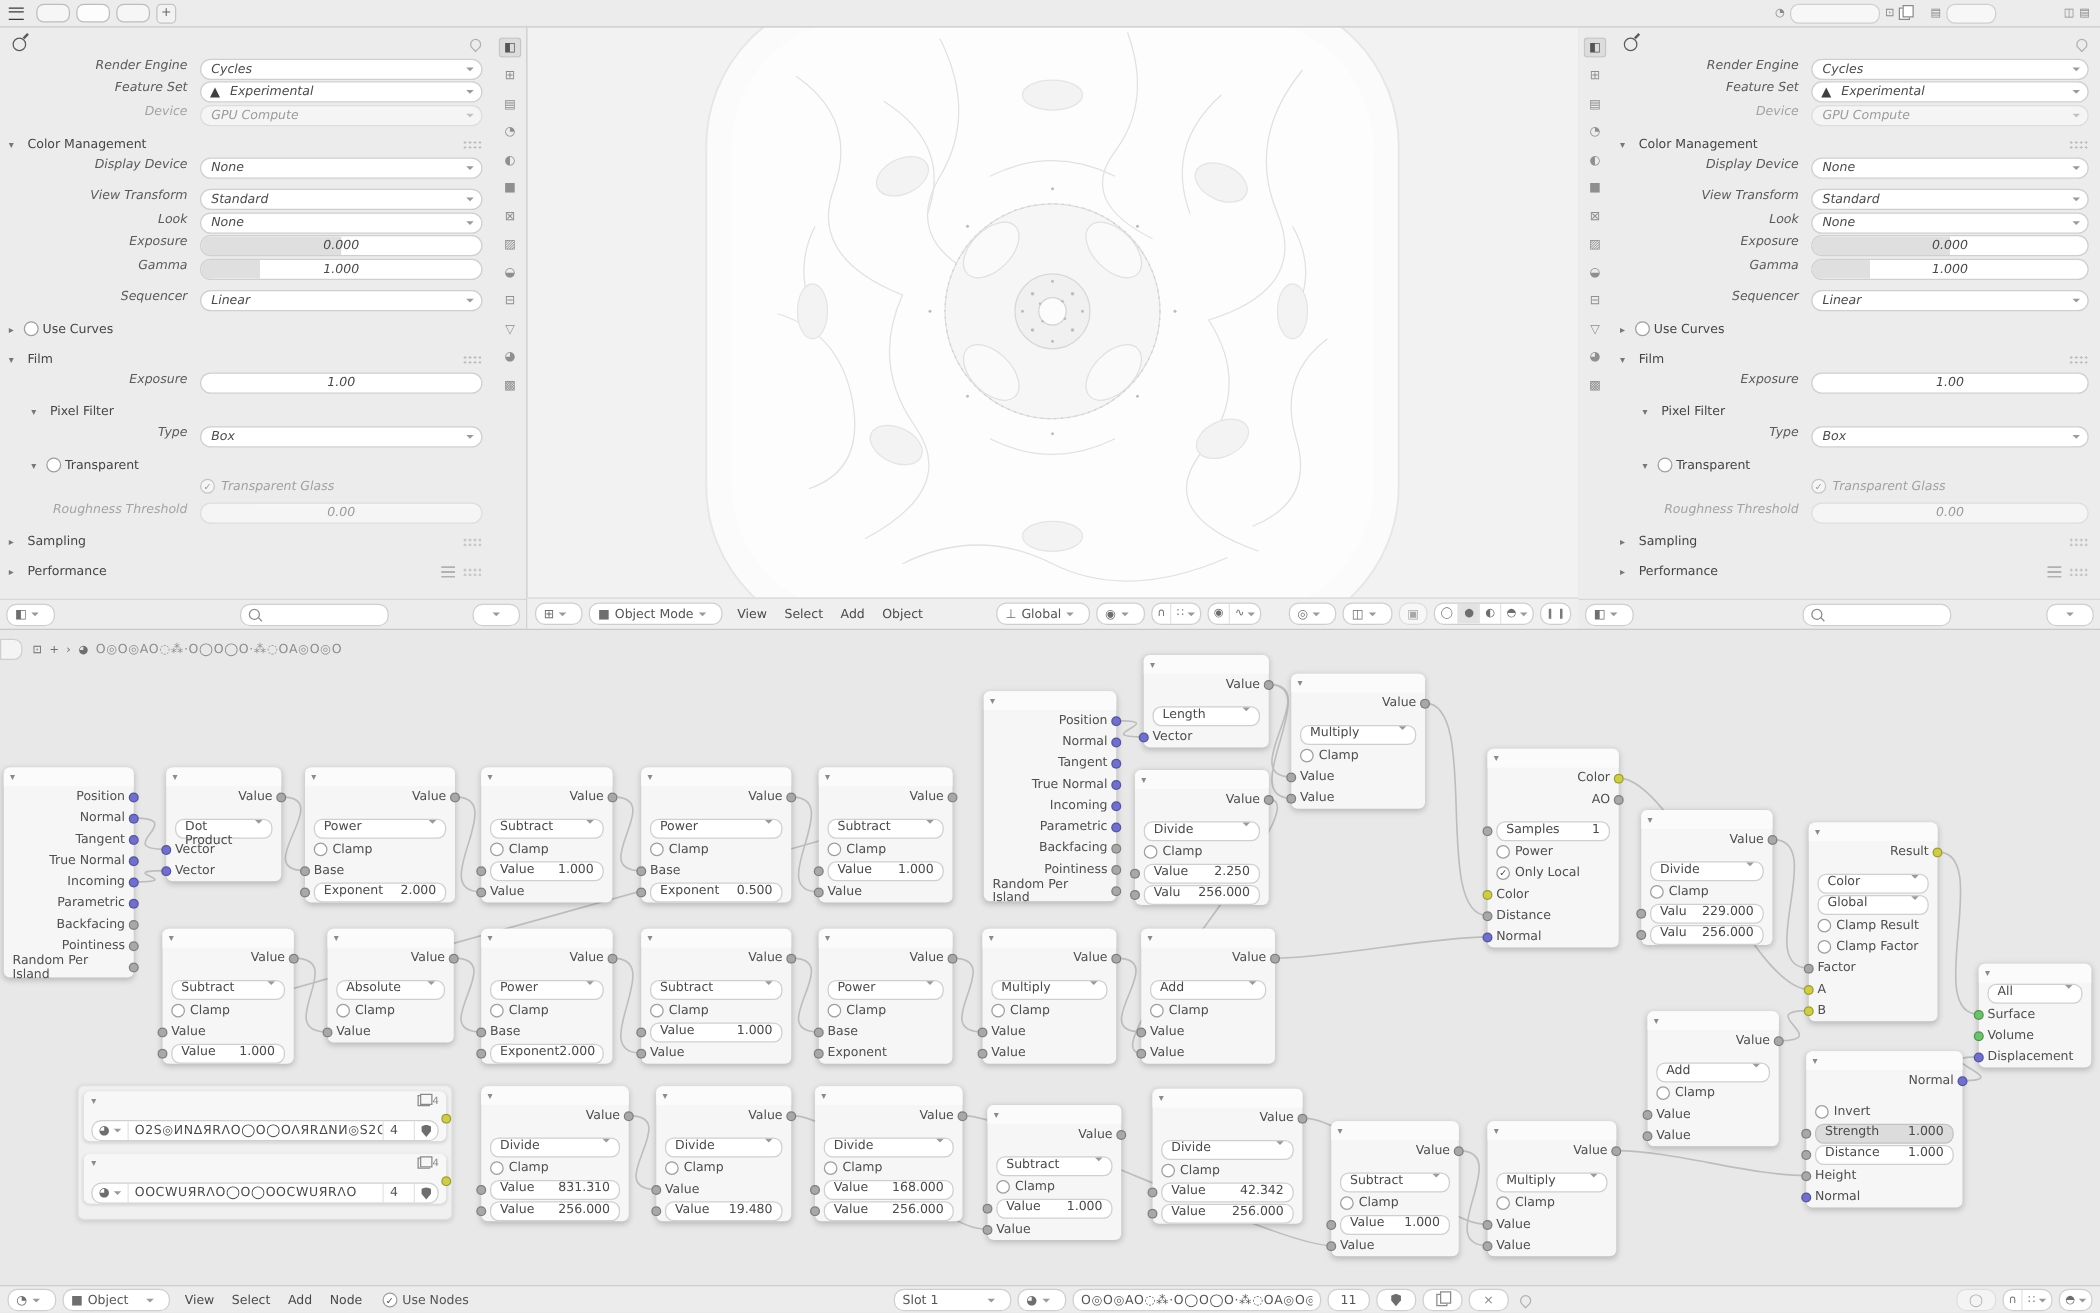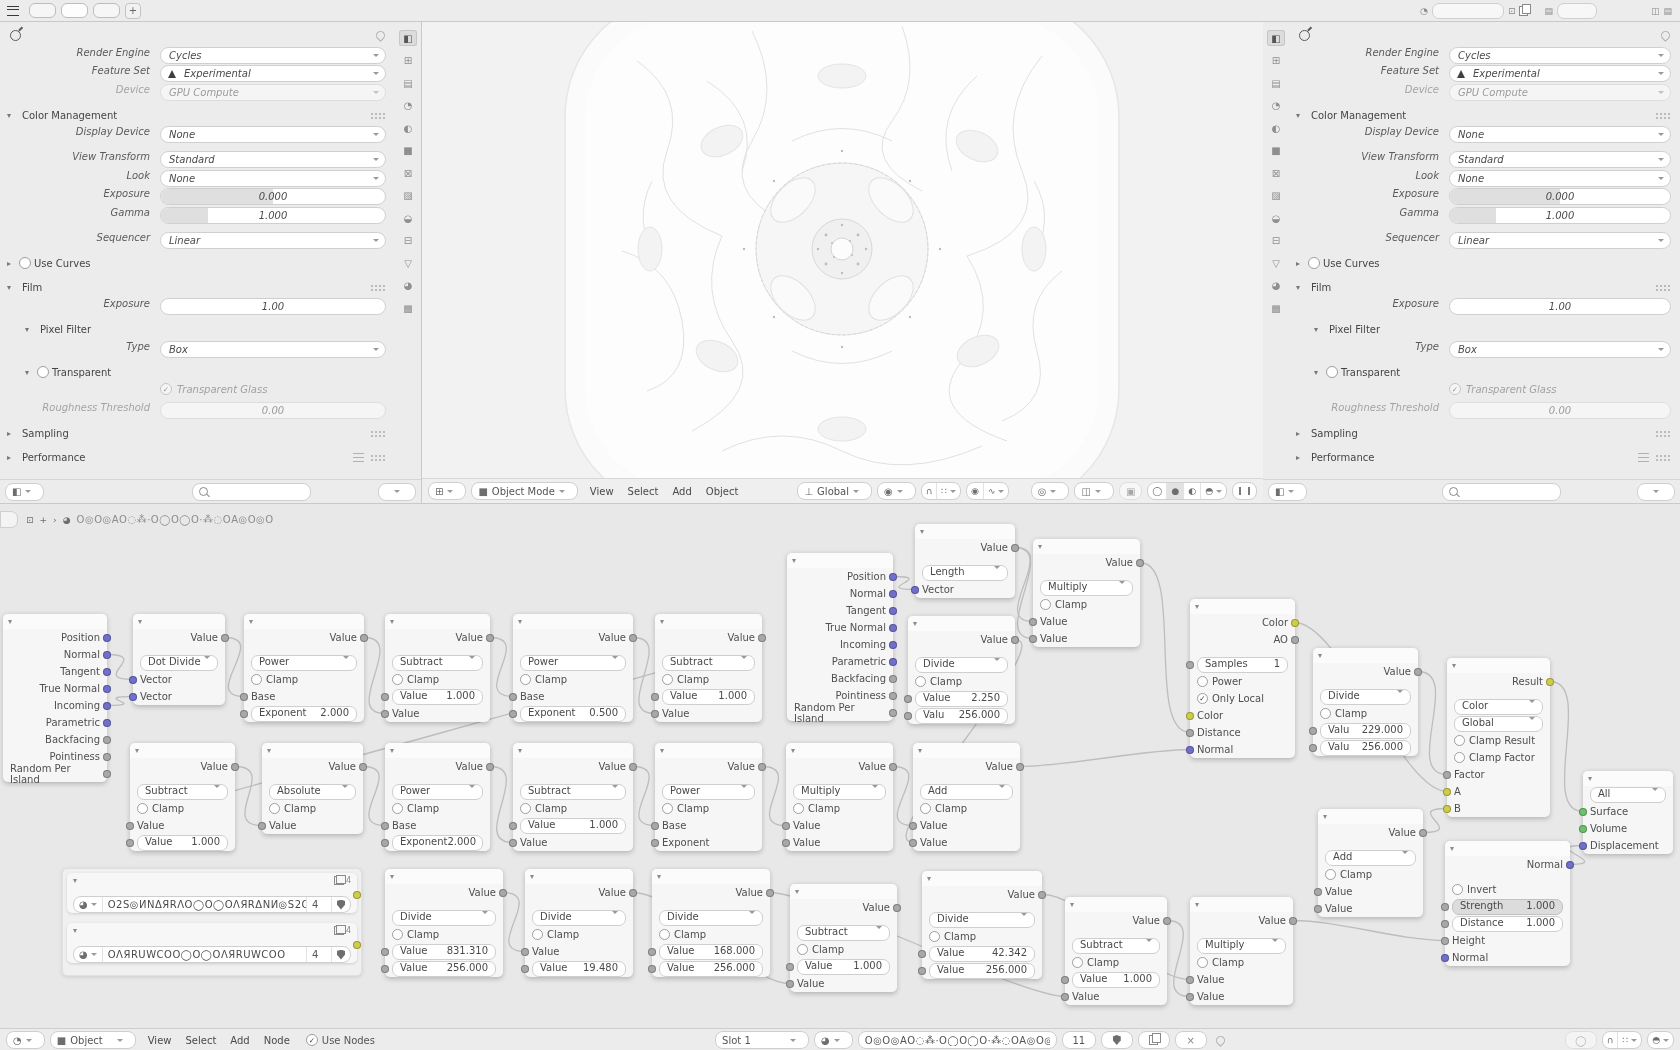--- a/index.html
+++ b/index.html
@@ -721,21 +721,21 @@
         <div class="nhead">
           <span>▾</span>
         </div>
         <div class="nrow out">
           <span>Value</span>
           <span class="sock r c-gray"></span>
         </div>
         <div class="ngap"></div>
         <div class="nrow">
           <div class="nsel">
-            <span>Dot Divide</span>
+            <span>Dot Product</span>
             <span class="cdn"></span>
           </div>
         </div>
         <div class="nrow">
           <span class="sock l c-vector"></span>
           <span>Vector</span>
         </div>
         <div class="nrow">
           <span class="sock l c-vector"></span>
           <span>Vector</span>
@@ -1702,21 +1702,21 @@
             <span class="libic"></span>
             <span>4</span>
           </div>
           <div class="firow">
             <div class="matgrp">
               <span class="cell">
                 <span class="ic">◕</span>
                 <span class="cdn" style="margin: 0px;"></span>
               </span>
               <span class="cell matname">
-                <span>ΟΛЯRUWCΟΟ◯Ο◯ΟΛЯRUWCΟΟ</span>
+                <span>ΟΟCWUЯRΛΟ◯Ο◯ΟΟCWUЯRΛΟ</span>
               </span>
               <span class="cell" style="width: 14px;">
                 <span>4</span>
               </span>
               <span class="cell">
                 <span class="shield"></span>
               </span>
             </div>
           </div>
           <span class="sock r c-color" style="top: 18px;"></span>

